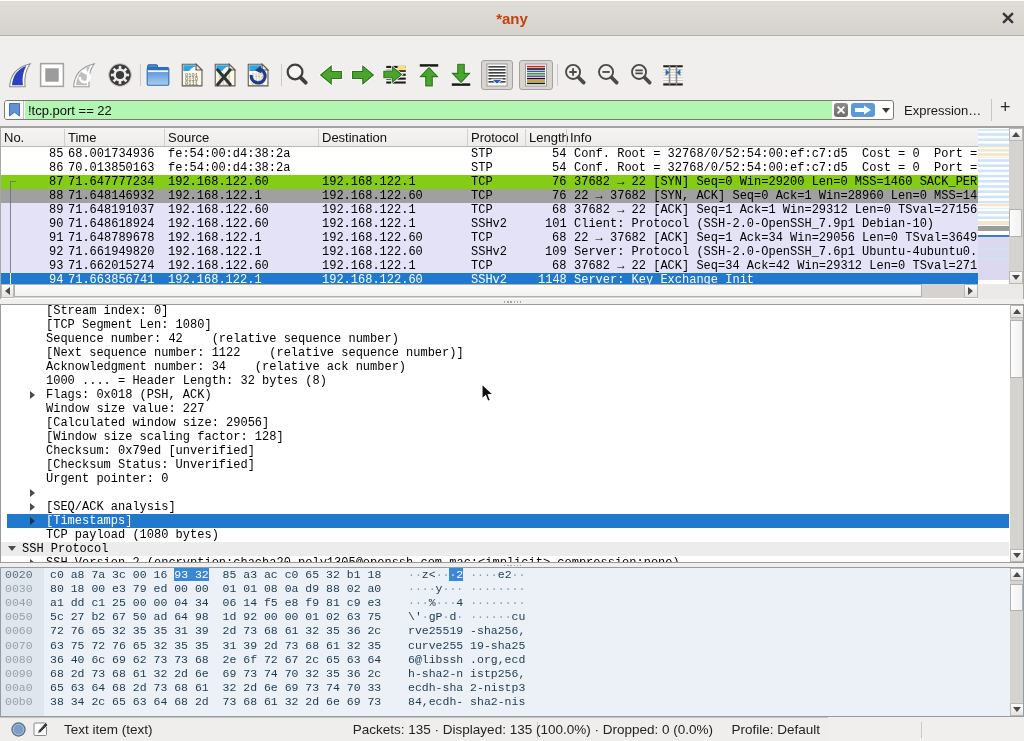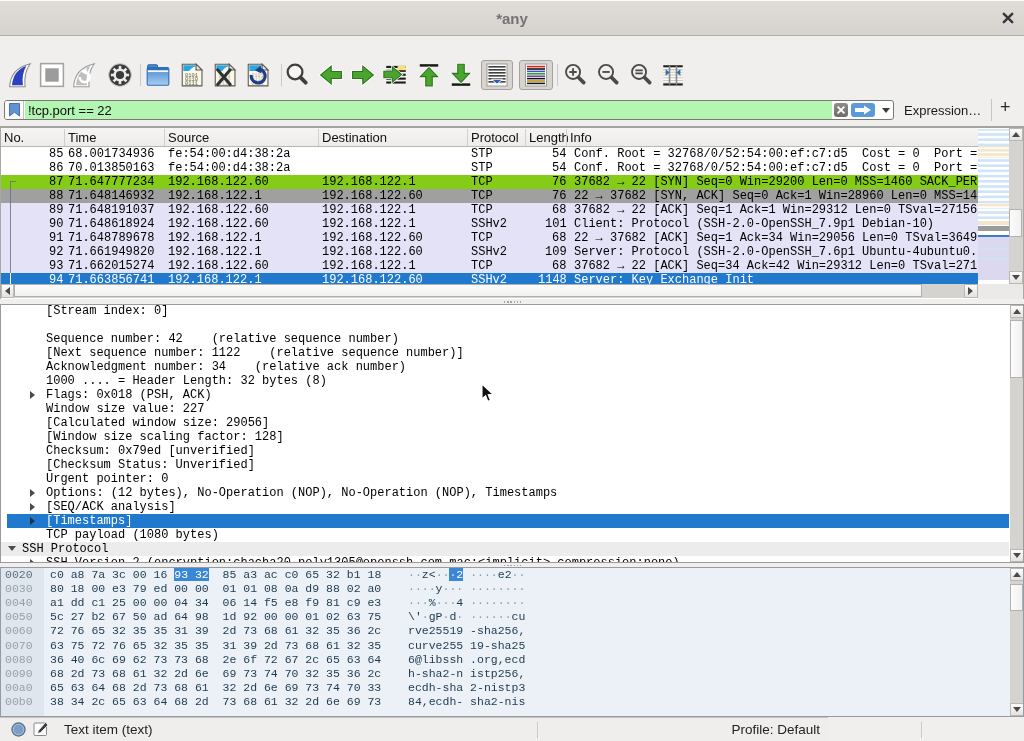--- a/index.html
+++ b/index.html
@@ -4,21 +4,21 @@
 <style>
 * { margin:0; padding:0; box-sizing:border-box; }
 html,body { width:1024px; height:741px; overflow:hidden; }
 body { position:relative; font-family:"Liberation Sans",sans-serif; background:#f1efed; }
 .abs { position:absolute; }
 
 #titlebar { left:0; top:0; width:1024px; height:36px;
   background:linear-gradient(#e0dcd8,#d6d2ce);
   border-top:1px solid #fbfafa; border-bottom:1px solid #b1ada9; }
 #title { left:0; top:10px; width:1024px; text-align:center; font-weight:bold;
-  font-size:15px; color:#737373; }
+  font-size:15px; color:#c2410c; }
 #closebtn { right:7px; top:9px; width:18px; height:18px; }
 
 #menubar { left:0; top:37px; width:1024px; height:19px; background:#f1efed;
   font-size:13px; color:#1a1a1a;margin-top:36px; }
 .menuitem { position:absolute; top:1px; }
 .menuitem u { text-decoration-thickness:1px; text-underline-offset:2px; }
 
 #toolbar { left:0; top:56px; width:1024px; height:38px; background:#f1efed; }
 .ticon { position:absolute; top:6px; width:26px; height:26px; }
 .tsep { position:absolute; top:8px; width:1px; height:22px; background:#ccc8c4; }
@@ -425,32 +425,33 @@
 <div class="abs" id="split1">
     <span style="position:absolute;left:504px;top:2px;width:18px;height:1.5px;background:repeating-linear-gradient(90deg,#a8a6a2 0,#a8a6a2 1.5px,transparent 1.5px,transparent 3.2px)"></span>
   </div>
 <div class="abs" id="split2">
     <span style="position:absolute;left:504px;top:1.5px;width:18px;height:1.5px;background:repeating-linear-gradient(90deg,#a8a6a2 0,#a8a6a2 1.5px,transparent 1.5px,transparent 3.2px)"></span>
   </div>
 
 <div class="abs" id="dpane">
   <div id="drows">
     <div class="drow" style="top:-1px"><span class="dtext" style="left:45px">[Stream index: 0]</span></div>
+    <div class="drow" style="top:13px"><span class="dtext" style="left:45px">[TCP Segment Len: 1080]</span></div>
     <div class="drow" style="top:27px"><span class="dtext" style="left:45px">Sequence number: 42    (relative sequence number)</span></div>
     <div class="drow" style="top:41px"><span class="dtext" style="left:45px">[Next sequence number: 1122    (relative sequence number)]</span></div>
     <div class="drow" style="top:55px"><span class="dtext" style="left:45px">Acknowledgment number: 34    (relative ack number)</span></div>
     <div class="drow" style="top:69px"><span class="dtext" style="left:45px">1000 .... = Header Length: 32 bytes (8)</span></div>
     <div class="drow" style="top:83px"><span class="tri-r" style="left:29px;top:3px"></span><span class="dtext" style="left:45px">Flags: 0x018 (PSH, ACK)</span></div>
     <div class="drow" style="top:97px"><span class="dtext" style="left:45px">Window size value: 227</span></div>
     <div class="drow" style="top:111px"><span class="dtext" style="left:45px">[Calculated window size: 29056]</span></div>
     <div class="drow" style="top:125px"><span class="dtext" style="left:45px">[Window size scaling factor: 128]</span></div>
     <div class="drow" style="top:139px"><span class="dtext" style="left:45px">Checksum: 0x79ed [unverified]</span></div>
     <div class="drow" style="top:153px"><span class="dtext" style="left:45px">[Checksum Status: Unverified]</span></div>
     <div class="drow" style="top:167px"><span class="dtext" style="left:45px">Urgent pointer: 0</span></div>
-    <div class="drow" style="top:181px"><span class="tri-r" style="left:29px;top:3px"></span><span class="dtext" style="left:45px">Options: (12 bytes), No-Operation (NOP), No-Operation (NOP), Timestamps</span></div>
+    <div class="drow" style="top:181px"><span class="tri-r" style="left:29px;top:3px"></span></div>
     <div class="drow" style="top:195px"><span class="tri-r" style="left:29px;top:3px"></span><span class="dtext" style="left:45px">[SEQ/ACK analysis]</span></div>
     <div class="drow" style="top:209px"><span style="position:absolute;left:6px;top:0;width:1002px;height:14px;background:#2179ce"></span><span class="tri-r" style="left:29px;top:3px;border-left-color:#233240"></span><span class="dtext" style="left:45px;color:#fff">[Timestamps]</span></div>
     <div class="drow" style="top:223px"><span class="dtext" style="left:45px">TCP payload (1080 bytes)</span></div>
     <div class="drow" style="top:237px;background:#ececec"><span class="tri-d" style="left:7px;top:4px"></span><span class="dtext" style="left:21px">SSH Protocol</span></div>
     <div class="drow" style="top:251px"><span class="tri-r" style="left:29px;top:3px"></span><span class="dtext" style="left:45px">SSH Version 2 (encryption:chacha20-poly1305@openssh.com mac:&lt;implicit&gt; compression:none)</span></div>
   </div>
   <div id="dvsb" class="sb">
     <span class="sbbtn" style="left:0;top:0;width:14px;height:13px"></span>
     <span class="arr" style="left:3px;top:4px;border-left:4px solid transparent;border-right:4px solid transparent;border-bottom:5px solid #4b4b4b"></span>
     <span class="sbthumb" style="left:0px;top:15px;width:13px;height:58px"></span>
@@ -486,19 +487,20 @@
   <svg style="position:absolute;left:11px;top:4px" width="15" height="15" viewBox="0 0 15 15">
     <circle cx="7.5" cy="7.5" r="6.6" fill="#7e9dc2" stroke="#54718f" stroke-width="1.2"></circle>
     <circle cx="7.5" cy="7.5" r="5.2" fill="none" stroke="#a9c0da" stroke-width="1"></circle>
   </svg>
   <svg style="position:absolute;left:33px;top:3px" width="16" height="16" viewBox="0 0 16 16">
     <rect x="1" y="2" width="12.5" height="12.5" rx="1" fill="#fdfdfd" stroke="#8a8a8a"></rect>
     <path d="M12.5 1.5 L15 4 L7.5 11.5 L4.5 12.5 L5.5 9.5 Z" fill="#3a3a3a" stroke="#fff" stroke-width="0.7"></path>
   </svg>
   <span style="position:absolute;left:64px;top:4px">Text item (text)</span>
   <div class="ssep" style="left:537px"></div>
+  <span style="position:absolute;right:115px;top:4px">Packets: 135 · Displayed: 135 (100.0%) · Dropped: 0 (0.0%)</span>
   <div class="ssep" style="left:921px"></div>
   <span style="position:absolute;right:8px;top:4px">Profile: Default</span>
 </div>
 
 <svg style="position:absolute;left:481px;top:383px" width="14" height="21" viewBox="0 0 14 21">
   <path d="M1 1 L1 16 L4.6 12.7 L6.8 18.3 L9.4 17.2 L7.2 11.8 L12 11.4 Z" fill="#111" stroke="#fff" stroke-width="1.1"></path>
 </svg>
 
 </body></html>

